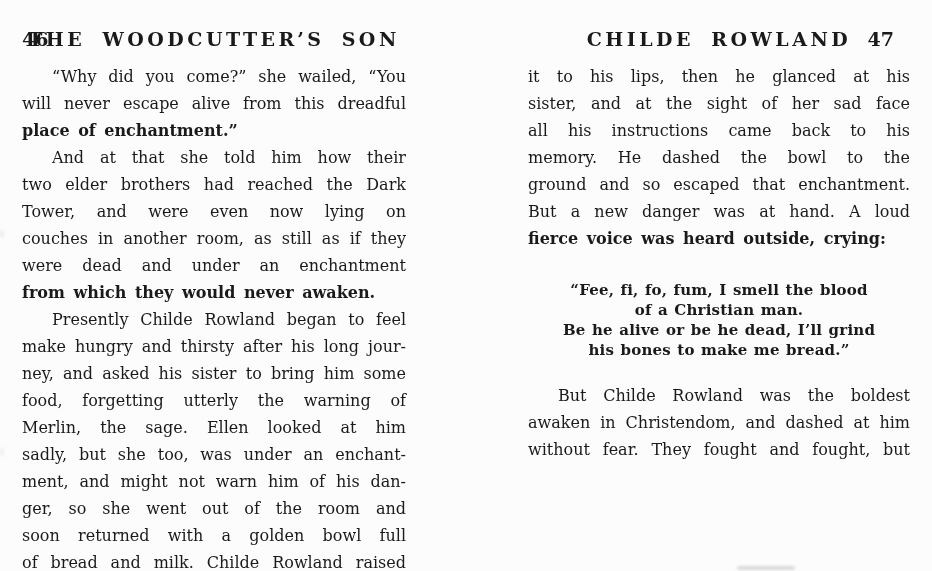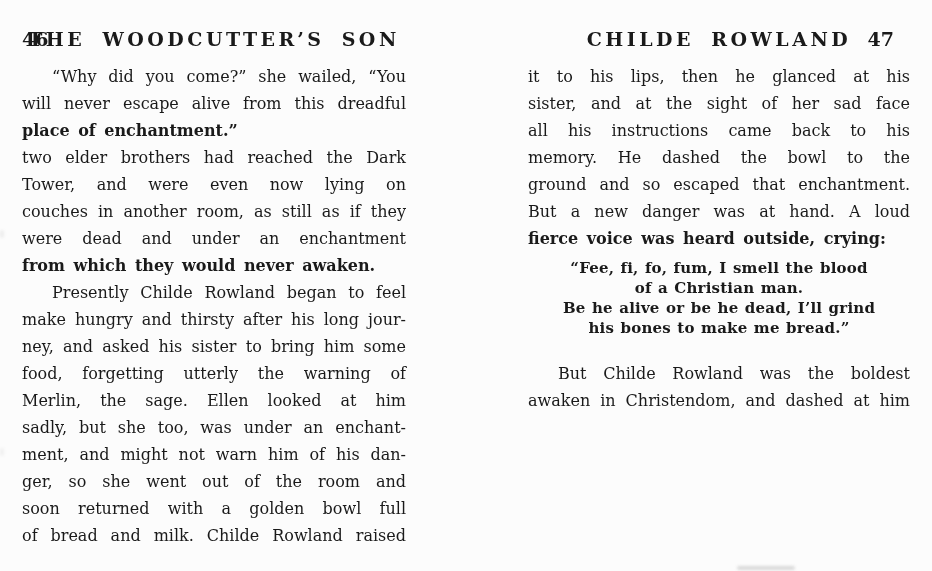--- a/index.html
+++ b/index.html
@@ -56,21 +56,21 @@
     white-space: nowrap;
   }
   .block.prose .ln.first { text-indent: 30px; }
   .block.prose .ln.last {
     text-align: left;
     text-align-last: left;
     word-spacing: 3px;
     font-weight: bold;
   }
   .block.verse {
-    margin-top: 6px;
+    margin-top: 28px;
     margin-bottom: 22px;
   }
   .block.verse .ln {
     font-size: 15px;
     font-weight: bold;
     line-height: 20px;
     text-align: center;
     letter-spacing: 0.2px;
     word-spacing: 1px;
     white-space: nowrap;
@@ -99,20 +99,21 @@
       <span class="pagenum pos-left">46</span>
       <span class="runningtitle">THE WOODCUTTER’S SON</span>
     </div>
     <div class="pagebody" id="left-body">
         <div class="block prose">
           <div class="ln first">“Why did you come?” she wailed, “You</div>
           <div class="ln">will never escape alive from this dreadful</div>
           <div class="ln last">place of enchantment.”</div>
         </div>
         <div class="block prose">
+          <div class="ln first">And at that she told him how their</div>
           <div class="ln">two elder brothers had reached the Dark</div>
           <div class="ln">Tower, and were even now lying on</div>
           <div class="ln">couches in another room, as still as if they</div>
           <div class="ln">were dead and under an enchantment</div>
           <div class="ln last">from which they would never awaken.</div>
         </div>
         <div class="block prose">
           <div class="ln first">Presently Childe Rowland began to feel</div>
           <div class="ln">make hungry and thirsty after his long jour-</div>
           <div class="ln">ney, and asked his sister to bring him some</div>
@@ -144,20 +145,21 @@
         </div>
         <div class="block verse">
           <div class="ln">“Fee, fi, fo, fum, I smell the blood</div>
           <div class="ln">of a Christian man.</div>
           <div class="ln">Be he alive or be he dead, I’ll grind</div>
           <div class="ln">his bones to make me bread.”</div>
         </div>
         <div class="block prose">
           <div class="ln first">But Childe Rowland was the boldest</div>
           <div class="ln">awaken in Christendom, and dashed at him</div>
+          <div class="ln">without fear. They fought and fought, but</div>
         </div>
       </div>
   </div>
 
   <div class="smudge bottom"></div>
   <div class="smudge edge-a"></div>
   <div class="smudge edge-b"></div>
 </div>
 
 </body></html>

